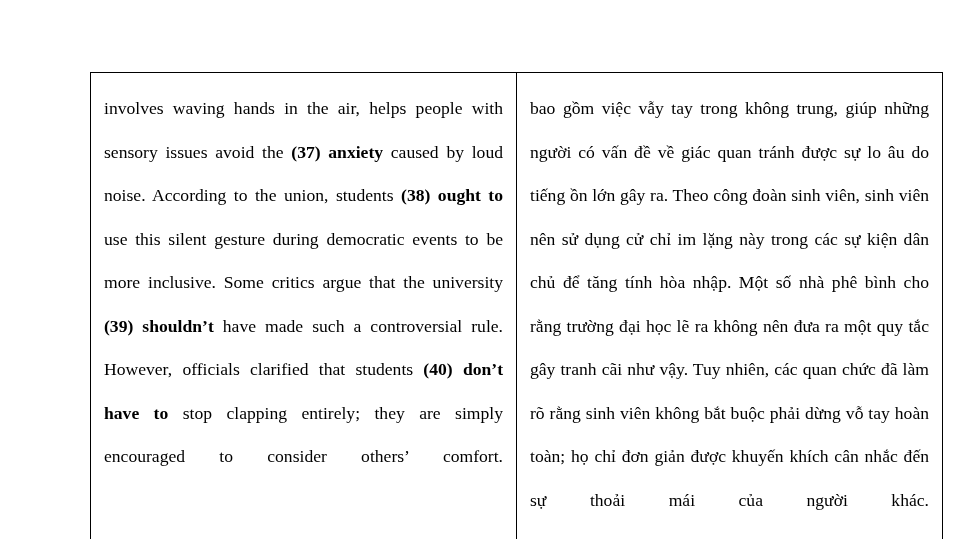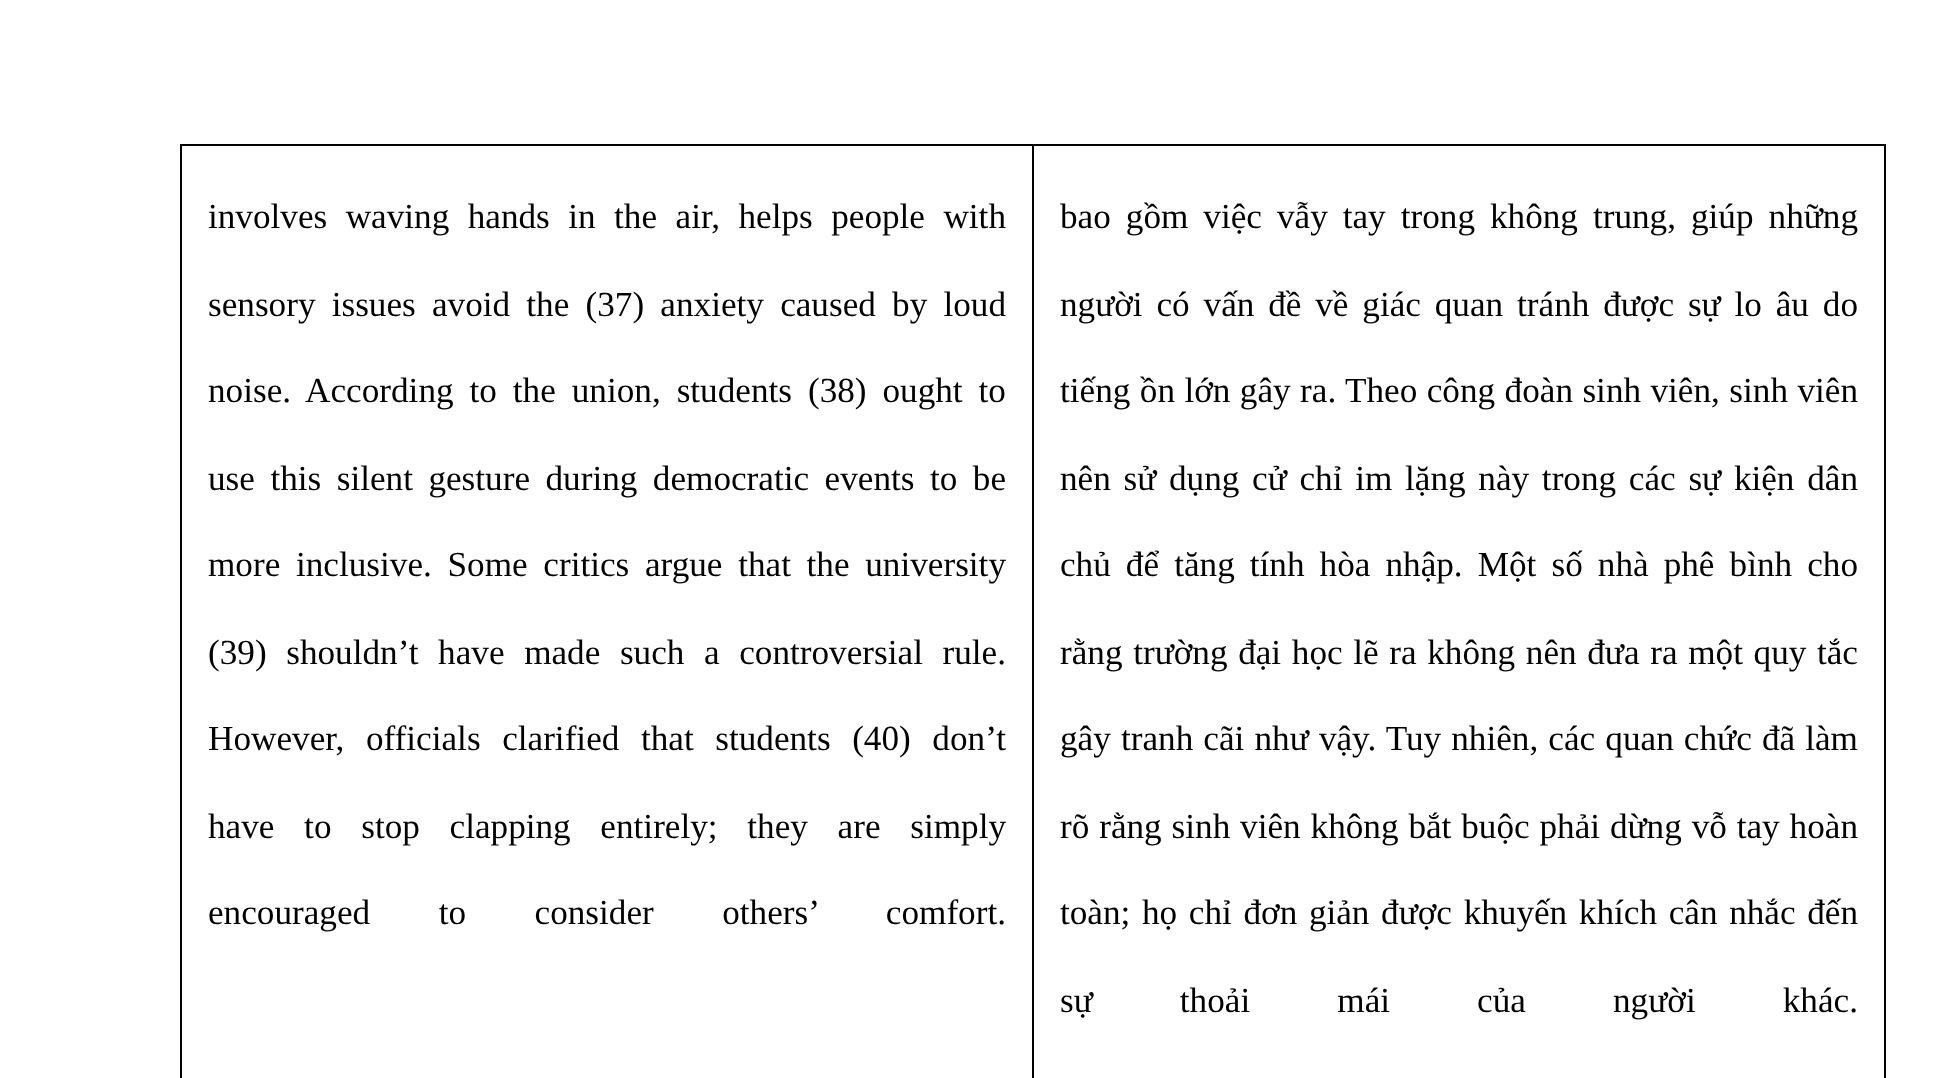--- a/index.html
+++ b/index.html
@@ -55,21 +55,21 @@
     text-align: justify;
   }
   
   .passage:after {
     content: "";
     display: inline-block;
     width: 100%;
   }
 
   .answer {
-    font-weight: normal;
+    font-weight: bold;
   }
 </style>
 </head>
 <body>
 
 <div id="page">
 
   <table class="translation-table">
     <tbody>
       <tr>

